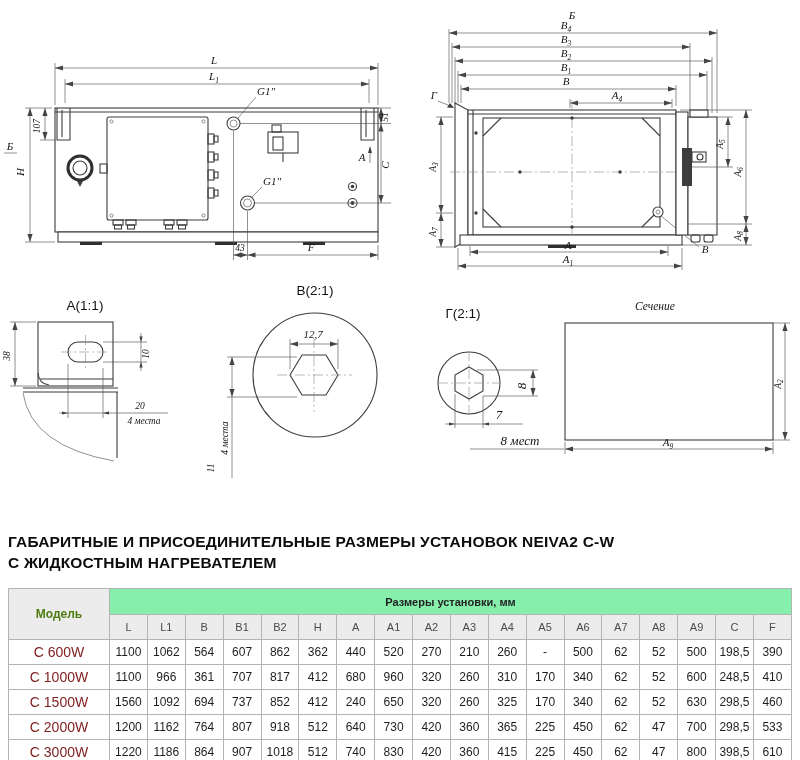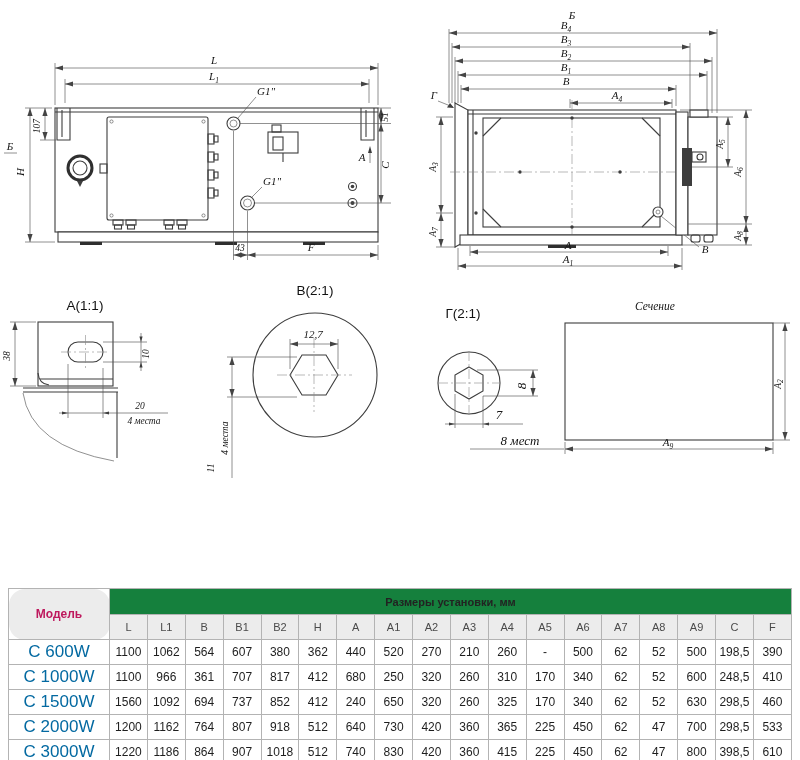--- a/index.html
+++ b/index.html
@@ -22,24 +22,24 @@
   text{text-anchor:middle;}
   text.ls{text-anchor:start;}
   
   .page-title{position:absolute;left:8px;top:531px;width:780px;
       font-size:15.5px;font-weight:bold;color:#0c0c0c;line-height:21px;letter-spacing:.2px;}
   
   table.dims{position:absolute;left:8px;top:588px;width:784px;border-collapse:collapse;
       table-layout:fixed;font-family:"Liberation Sans",sans-serif;}
   table.dims th,table.dims td{border:1px solid #b3b3b3;text-align:center;padding:0;}
   table.dims{border:1px solid #8f8f8f;}
-  th.model-h{width:100px;background:#ececec;font-size:12px;color:#be185d;border-radius:16px;}
-  th.group-h{background:#15803d;font-size:11px;color:#222;height:25px;}
+  th.model-h{width:100px;background:#ececec;font-size:12px;color:#4d7c0f;}
+  th.group-h{background:#86efac;font-size:11px;color:#222;height:25px;}
   th.col-h{background:#ececec;font-size:11px;font-weight:normal;color:#4a4a4a;height:24px;}
-  td.model{font-size:17px;color:#0369a1;height:24px;margin-left:48px;}
+  td.model{font-size:14px;color:#7f1d1d;height:24px;margin-left:48px;}
   td.val{font-size:12px;color:#1e1e1e;height:24px;}
 </style>
 </head>
 <body>
 
 <div class="canvas">
 
 <svg class="drawing" width="800" height="525" viewBox="0 0 800 525">
   <defs>
     <marker id="a" markerUnits="userSpaceOnUse" markerWidth="9" markerHeight="8" refX="8" refY="4" orient="auto-start-reverse">
@@ -349,20 +349,24 @@
         <line class="t" x1="773" y1="440" x2="790" y2="440"></line>
     <line class="t" x1="785" y1="323" x2="785" y2="440" marker-start="url(#a)" marker-end="url(#a)"></line>
     <text class="ds" x="781" y="384" transform="rotate(-90 781 384)"><tspan>А</tspan><tspan class="sub" dy="2">2</tspan></text>
     <line class="t" x1="565" y1="442" x2="565" y2="454"></line>
         <line class="t" x1="773" y1="442" x2="773" y2="454"></line>
     <line class="t" x1="565" y1="449" x2="773" y2="449" marker-start="url(#a)" marker-end="url(#a)"></line>
     <text class="d" x="668" y="446"><tspan>А</tspan><tspan class="sub" dy="2.5">9</tspan></text>
   </g>
 </svg>
 
+<div class="page-title">
+  <div>ГАБАРИТНЫЕ И ПРИСОЕДИНИТЕЛЬНЫЕ РАЗМЕРЫ УСТАНОВОК NEIVA2 C-W</div>
+  <div>С ЖИДКОСТНЫМ НАГРЕВАТЕЛЕМ</div>
+</div>
 
 <table class="dims">
   <thead>
     <tr>
       <th class="model-h" rowspan="2">Модель</th>
       <th class="group-h" colspan="18">Размеры установки, мм</th>
     </tr>
     <tr>
           <th class="col-h">L</th>
           <th class="col-h">L1</th>
@@ -384,21 +388,21 @@
           <th class="col-h">F</th>
         </tr>
   </thead>
   <tbody>
         <tr>
           <td class="model">С 600W</td>
           <td class="val">1100</td>
           <td class="val">1062</td>
           <td class="val">564</td>
           <td class="val">607</td>
-          <td class="val">380</td>
+          <td class="val">862</td>
           <td class="val">362</td>
           <td class="val">440</td>
           <td class="val">520</td>
           <td class="val">270</td>
           <td class="val">210</td>
           <td class="val">260</td>
           <td class="val">-</td>
           <td class="val">500</td>
           <td class="val">62</td>
           <td class="val">52</td>
@@ -408,21 +412,21 @@
         </tr>
         <tr>
           <td class="model">С 1000W</td>
           <td class="val">1100</td>
           <td class="val">966</td>
           <td class="val">361</td>
           <td class="val">707</td>
           <td class="val">817</td>
           <td class="val">412</td>
           <td class="val">680</td>
-          <td class="val">250</td>
+          <td class="val">960</td>
           <td class="val">320</td>
           <td class="val">260</td>
           <td class="val">310</td>
           <td class="val">170</td>
           <td class="val">340</td>
           <td class="val">62</td>
           <td class="val">52</td>
           <td class="val">600</td>
           <td class="val">248,5</td>
           <td class="val">410</td>

